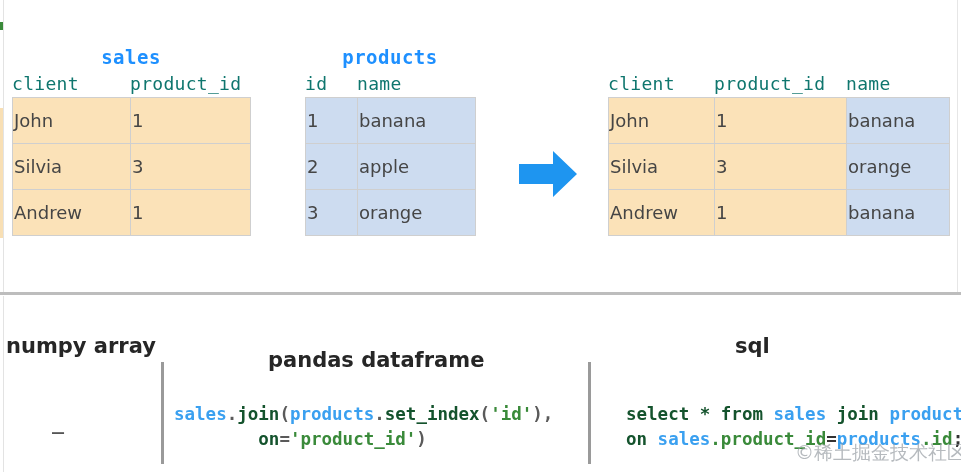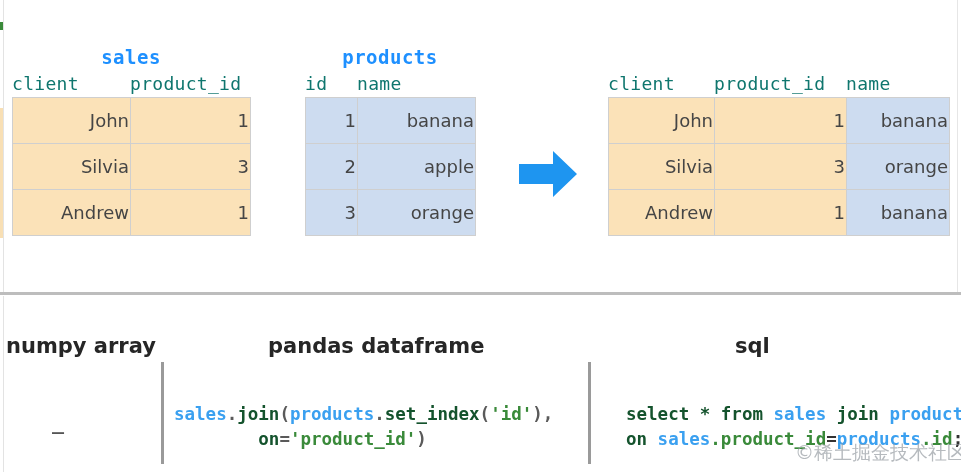--- a/index.html
+++ b/index.html
@@ -40,21 +40,21 @@
   }
   .tbl-headrow{display:flex;height:28px;align-items:center;}
   .tbl-headrow .hc{
     color:#0f766e;font-weight:normal;font-size:18px;
     font-family:"DejaVu Sans Mono","Liberation Mono",monospace;
     text-align:left;letter-spacing:.3px;
   }
   table.grid{border-collapse:collapse;table-layout:fixed;}
   table.grid td{
     height:43px;
-    text-align:right;vertical-align:middle;
+    text-align:left;vertical-align:middle;
     font-size:18px;color:#454545;
     font-family:"DejaVu Sans","Liberation Sans",sans-serif;
     border:1px solid #cfcfcf;
   }
   td.orange{background:#fbe2b8;}
   td.blue{background:#cddcf0;}
 
   
   #sales-wrap{left:12px;top:45px;width:238px;}
   #sales-wrap .hc.c1{width:118px;}
@@ -85,21 +85,21 @@
   
   #arrow{position:absolute;left:517px;top:148px;width:62px;height:52px;}
 
   
   .sec-head{
     position:absolute;font-weight:bold;font-size:21px;color:#262626;
     font-family:"DejaVu Sans","Liberation Sans",sans-serif;
     white-space:nowrap;
   }
   #head-numpy{left:6px;top:334px;}
-  #head-pandas{left:268px;top:334px;}
+  #head-pandas{left:268px;top:348px;}
   #head-sql{left:735px;top:334px;text-align:center;}
 
   .code{
     position:absolute;
     font-family:"DejaVu Sans Mono","Liberation Mono",monospace;
     font-size:17.5px;line-height:25px;white-space:pre;font-weight:bold;
   }
   #code-numpy{left:52px;top:410px;color:#555;font-size:20px;font-weight:bold;}
   #code-pandas{left:174px;top:402px;}
   #code-sql{left:606px;top:402px;margin-left:20px;}

